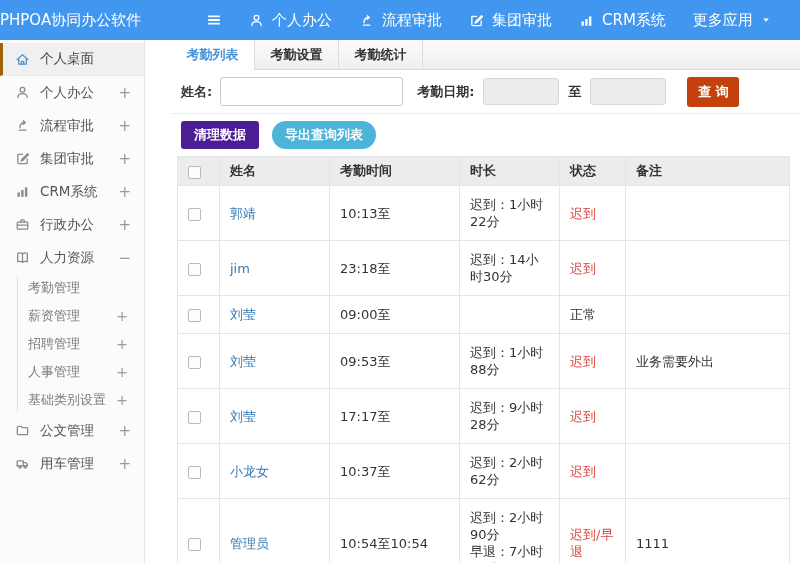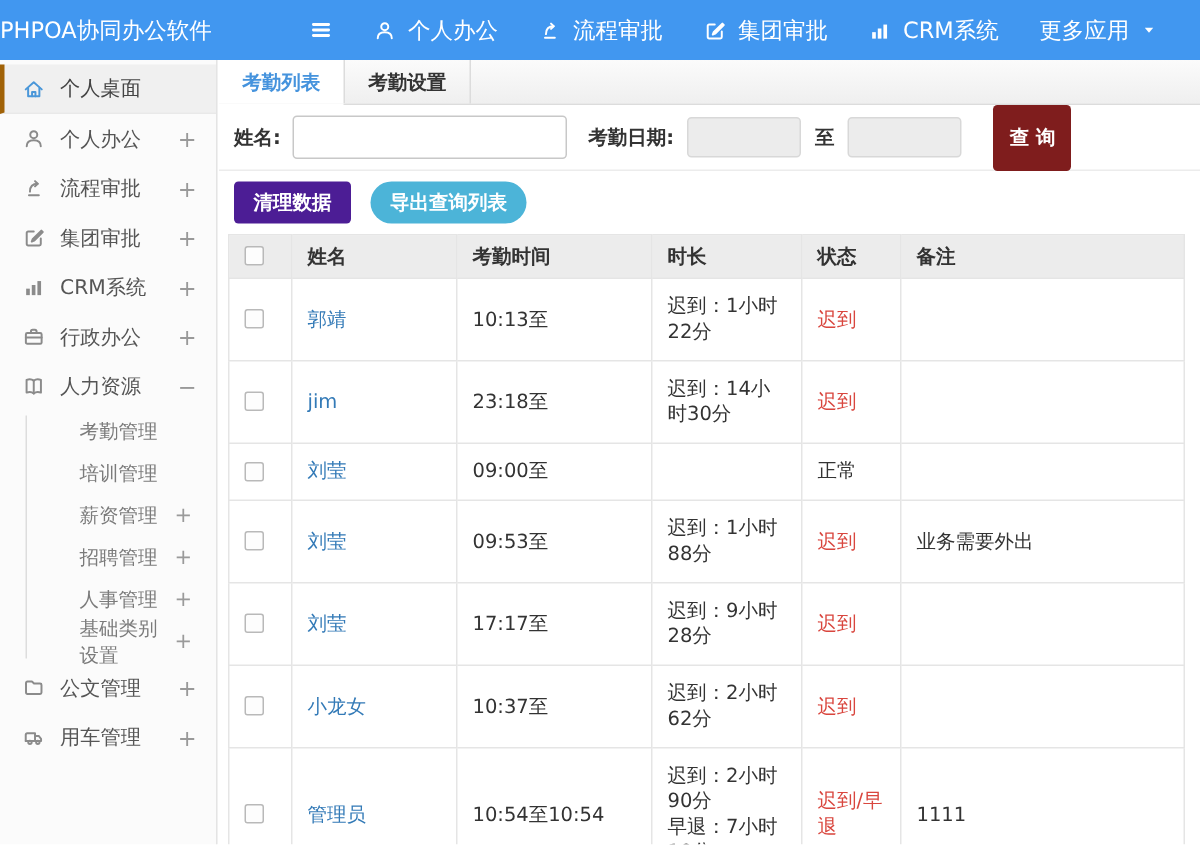--- a/index.html
+++ b/index.html
@@ -17,36 +17,36 @@
 
   
   .sidebar { position:absolute; top:40px; left:0; width:145px; bottom:0; background:#fbfbfb; border-right:1px solid #e4e4e4; padding-top:3px; overflow:hidden; }
   .side-item { height:33px; display:flex; align-items:center; padding:0 13px 0 14px; font-size:13.5px; color:#555; cursor:pointer; }
   .side-item .icon { width:17px; margin-right:9px; color:#8b8b8b; }
   .side-item .plus { margin-left:auto; color:#999; font-size:15px; font-weight:400; }
   .side-item.active { background:#f0f0f0; border-left:3px solid #a16207; padding-left:11px; border-bottom:1px solid #e9e9e9; color:#444; }
   .side-item.active .icon { color:#4a97d9; }
   .submenu { position:relative; }
   .submenu::before { content:""; position:absolute; left:17px; top:3px; bottom:3px; width:1px; background:#ddd; }
-  .sub-item { height:28px; display:flex; align-items:center; padding:0 16px 0 28px; font-size:13px; color:#7b7b7b; cursor:pointer;margin-left:25px; }
+  .sub-item { height:28px; display:flex; align-items:center; padding:0 16px 0 28px; font-size:13px; color:#7b7b7b; cursor:pointer; }
   .sub-item .plus { margin-left:auto; color:#9a9a9a; font-size:14px; }
 
   
-  .content { position:absolute; top:40px; left:146px; width:654px; bottom:0; background:#fff; overflow:hidden; }
+  .content { position:absolute; top:40px; left:146px; width:654px; bottom:0; background:#fff; overflow:hidden;padding-left:25px; }
 
   .tabs { height:30px; display:flex; background:linear-gradient(#fbfbfb,#efefef); border-bottom:1px solid #dcdcdc; }
   .tab { width:84px; display:flex; align-items:center; justify-content:center; font-size:13px; font-weight:bold; color:#333; border-right:1px solid #dcdcdc; cursor:pointer; }
   .tab.active { background:#fff; color:#4593dd; position:relative; }
   .tab.active::after { content:""; position:absolute; left:0; right:0; bottom:-1px; height:1px; background:#fff; }
 
   .search-row { height:44px; display:flex; align-items:center; padding:0 10px; border-bottom:1px solid #ececec; }
   .search-row label { font-size:13px; font-weight:bold; color:#333; white-space:nowrap; }
   .inp-name { width:183px; height:29px; border:1px solid #c8c8c8; border-radius:3px; margin:0 14px 0 8px; padding:0 8px; font-size:13px; outline:none; }
   .inp-date { width:76px; height:27px; background:#ececec; border:1px solid #d8d8d8; border-radius:3px; margin:0 9px; padding:0 6px; font-size:13px; outline:none; }
-  .btn-query { margin-left:12px; width:52px; height:44px; background:#7f1d1d; border:none; border-radius:3px; color:#fff; font-size:13px; font-weight:bold; cursor:pointer; font-family:inherit; white-space:nowrap; }
+  .btn-query { margin-left:12px; width:52px; height:30px; background:#c2410c; border:none; border-radius:3px; color:#fff; font-size:13px; font-weight:bold; cursor:pointer; font-family:inherit; white-space:nowrap; }
 
   .action-row { height:42px; display:flex; align-items:center; padding:0 10px; gap:13px; }
   .btn { border:none; border-radius:3px; height:28px; padding:0 13px; color:#fff; font-size:13px; font-weight:bold; cursor:pointer; font-family:inherit; white-space:nowrap; }
   .btn-danger { background:#4c1d95; }
   .btn-info { background:#4cb4d8;border-radius:14px; }
 
   .table-wrap { padding:0 10px 0 6px; }
   table { width:100%; border-collapse:collapse; table-layout:fixed; font-size:13px; }
   th, td { border:1px solid #e5e5e5; text-align:left; vertical-align:middle; }
   thead th { background:#ececec; height:29px; padding:0 10px; font-weight:bold; color:#333; }
@@ -201,24 +201,20 @@
       </span>
       <span>人力资源</span>
       <span class="plus">−</span>
     </div>
     <div class="submenu">
       <div class="sub-item">
         <span>考勤管理</span>
         <span class="plus"></span>
       </div>
       <div class="sub-item">
-        <span>培训管理</span>
-        <span class="plus"></span>
-      </div>
-      <div class="sub-item">
         <span>薪资管理</span>
         <span class="plus">+</span>
       </div>
       <div class="sub-item">
         <span>招聘管理</span>
         <span class="plus">+</span>
       </div>
       <div class="sub-item">
         <span>人事管理</span>
         <span class="plus">+</span>
@@ -248,20 +244,21 @@
       </span>
       <span>用车管理</span>
       <span class="plus">+</span>
     </div>
   </div>
 
 <div class="content">
   <div class="tabs">
       <div class="tab active">考勤列表</div>
       <div class="tab">考勤设置</div>
+      <div class="tab">考勤统计</div>
     </div>
 
   <div class="search-row">
     <label>姓名:</label>
     <input class="inp-name" type="text" value="" style="">
     <label>考勤日期:</label>
     <input class="inp-date" type="text" value="" style="">
     <label>至</label>
     <input class="inp-date" type="text" value="" style="">
     <button class="btn-query">查 询</button>

